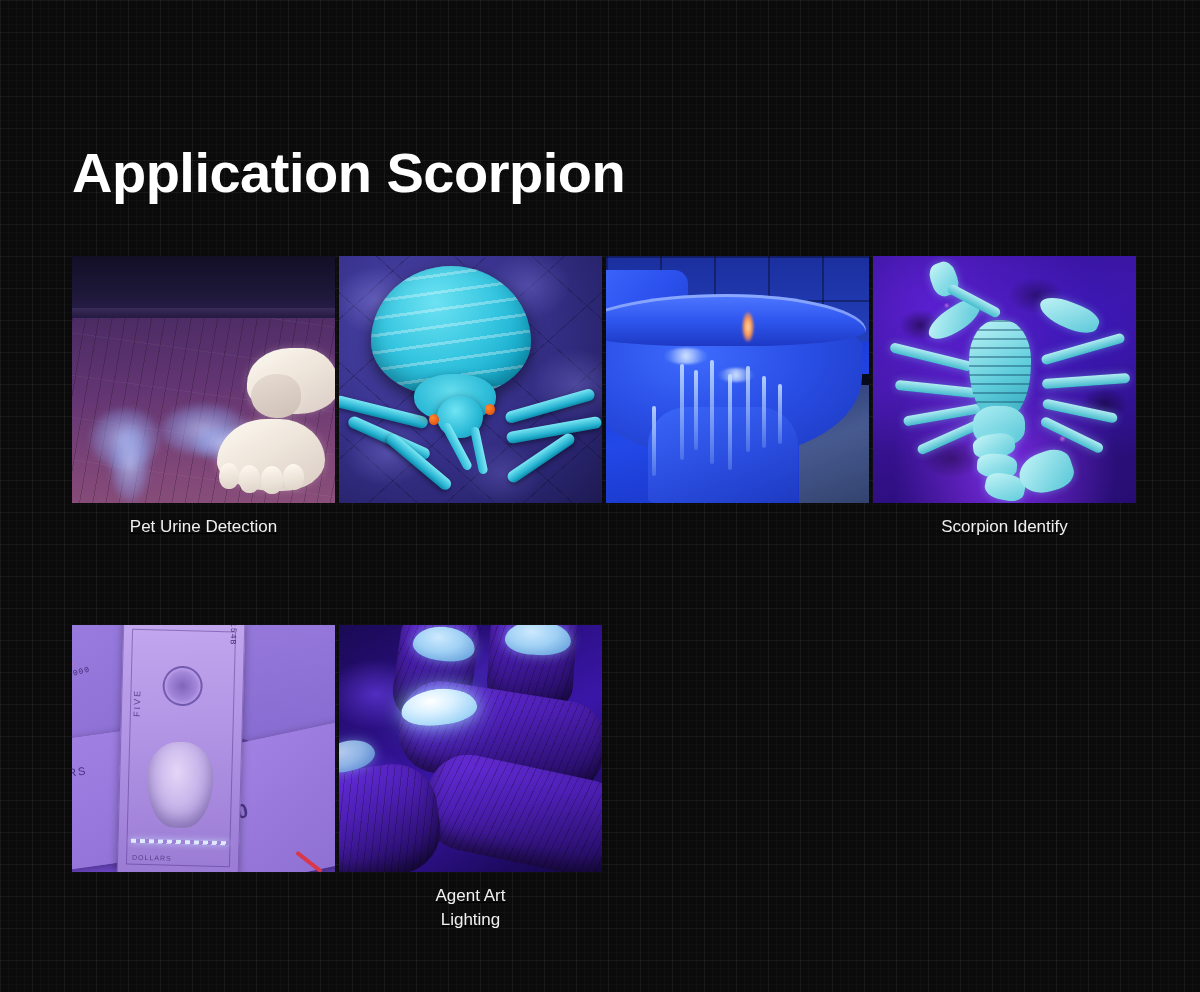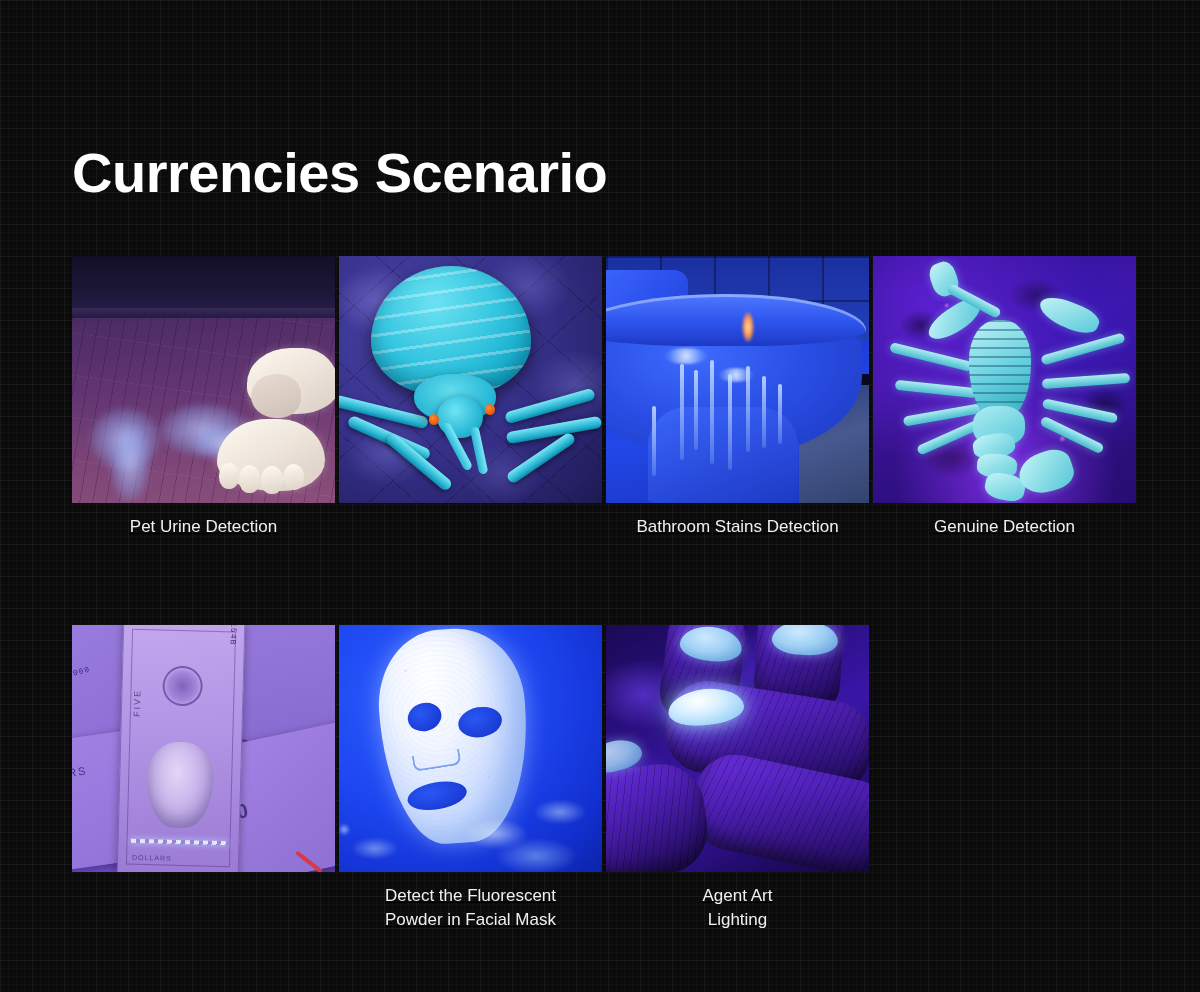--- a/index.html
+++ b/index.html
@@ -316,21 +316,21 @@
   .nail-dim{ background:radial-gradient(ellipse at 40% 32%, #cde9ff 0%, #9fd0f4 45%, #6fa8e0 80%, #4d80c4 100%);
     box-shadow:0 0 12px rgba(150,210,250,0.55); }
 </style>
 </head>
 <body>
 
 <div class="bg-grid"></div>
 
 <div class="page">
 
-  <h1 class="title">Currencies Scenario</h1>
+  <h1 class="title">Application Scorpion</h1>
 
   <div class="grid-wrap">
 
     <div class="row">
 
       <div class="cell">
         <div class="thumb s-pet">
           <div class="pet-wall"></div>
           <div class="pet-base"></div>
           <div class="pet-floor"></div>
@@ -383,21 +383,20 @@
           <div class="splash" style="left:112px;top:112px;width:36px;height:14px;"></div>
           <div class="drip" style="left:74px;top:108px;height:96px;"></div>
           <div class="drip" style="left:88px;top:114px;height:80px;"></div>
           <div class="drip" style="left:104px;top:104px;height:104px;"></div>
           <div class="drip" style="left:122px;top:118px;height:96px;"></div>
           <div class="drip" style="left:140px;top:110px;height:86px;"></div>
           <div class="drip" style="left:156px;top:120px;height:72px;"></div>
           <div class="drip" style="left:46px;top:150px;height:70px;"></div>
           <div class="drip" style="left:172px;top:128px;height:60px;"></div>
         </div>
-        <div class="caption">Bathroom Stains Detection</div>
       </div>
 
       <div class="cell">
         <div class="thumb s-scorp">
           <div class="scorp-rock"></div>
           <div class="sc-part sc-leg" style="left:16px;top:96px;width:84px;transform:rotate(14deg);"></div>
           <div class="sc-part sc-leg" style="left:22px;top:128px;width:82px;transform:rotate(6deg);"></div>
           <div class="sc-part sc-leg" style="left:30px;top:154px;width:78px;transform:rotate(-10deg);"></div>
           <div class="sc-part sc-leg" style="left:42px;top:176px;width:70px;transform:rotate(-24deg);"></div>
           <div class="sc-part sc-leg" style="right:10px;top:88px;width:86px;transform:rotate(-16deg);"></div>
@@ -408,21 +407,21 @@
           <div class="sc-part sc-claw" style="right:36px;top:46px;width:62px;height:26px;transform:rotate(22deg);"></div>
           <div class="sc-part sc-body"></div>
           <div class="sc-part sc-ceph"></div>
           <div class="sc-part sc-tailseg" style="left:100px;top:178px;width:42px;height:24px;transform:rotate(-8deg);"></div>
           <div class="sc-part sc-tailseg" style="left:104px;top:198px;width:40px;height:24px;transform:rotate(4deg);"></div>
           <div class="sc-part sc-tailseg" style="left:112px;top:218px;width:40px;height:26px;transform:rotate(12deg);"></div>
           <div class="sc-part sc-claw" style="left:146px;top:196px;width:54px;height:40px;transform:rotate(-18deg);border-radius:54% 42% 40% 56%;"></div>
           <div class="sc-part sc-tailseg" style="left:58px;top:6px;width:26px;height:34px;transform:rotate(-20deg);"></div>
           <div class="sc-part sc-leg" style="left:72px;top:40px;width:58px;transform:rotate(28deg);"></div>
         </div>
-        <div class="caption">Genuine Detection</div>
+        <div class="caption">Scorpion Identify</div>
       </div>
 
     </div>
 
     <div class="row row2">
 
       <div class="cell">
         <div class="thumb s-money">
           <div class="bill bill-bg1">
             <div class="serial" style="left:18px;top:46px;">CK 0000</div>
@@ -442,35 +441,20 @@
             <div class="serial" style="right:6px;top:22px;transform:rotate(90deg);transform-origin:right top;">J03306154B</div>
             <div class="micro" style="left:10px;top:96px;transform:rotate(-90deg);transform-origin:left top;font-size:9px;letter-spacing:2px;">FIVE</div>
             <div class="uv-strip"></div>
             <div class="micro" style="left:14px;bottom:12px;font-size:7px;letter-spacing:1px;">DOLLARS</div>
           </div>
           <div class="red-mark"></div>
         </div>
       </div>
 
 
-      <div class="cell">
-        <div class="thumb s-mask">
-          <div class="water2"></div>
-          <div class="mask-sheet">
-            <div class="mask-tex"></div>
-            <div class="eye-hole l"></div>
-            <div class="eye-hole r"></div>
-            <div class="nose-line"></div>
-            <div class="mouth-hole"></div>
-          </div>
-          <div class="water"></div>
-        </div>
-        <div class="caption">Detect the Fluorescent
-Powder in Facial Mask</div>
-      </div>
 
       <div class="cell">
         <div class="thumb s-nail">
           <div class="nl-glow"></div>
           <div class="finger" style="left:58px;top:-22px;width:78px;height:120px;transform:rotate(8deg);">
               <div class="f-tex"></div>
             </div>
           <div class="finger" style="left:150px;top:-30px;width:86px;height:118px;transform:rotate(4deg);">
               <div class="f-tex"></div>
             </div>

